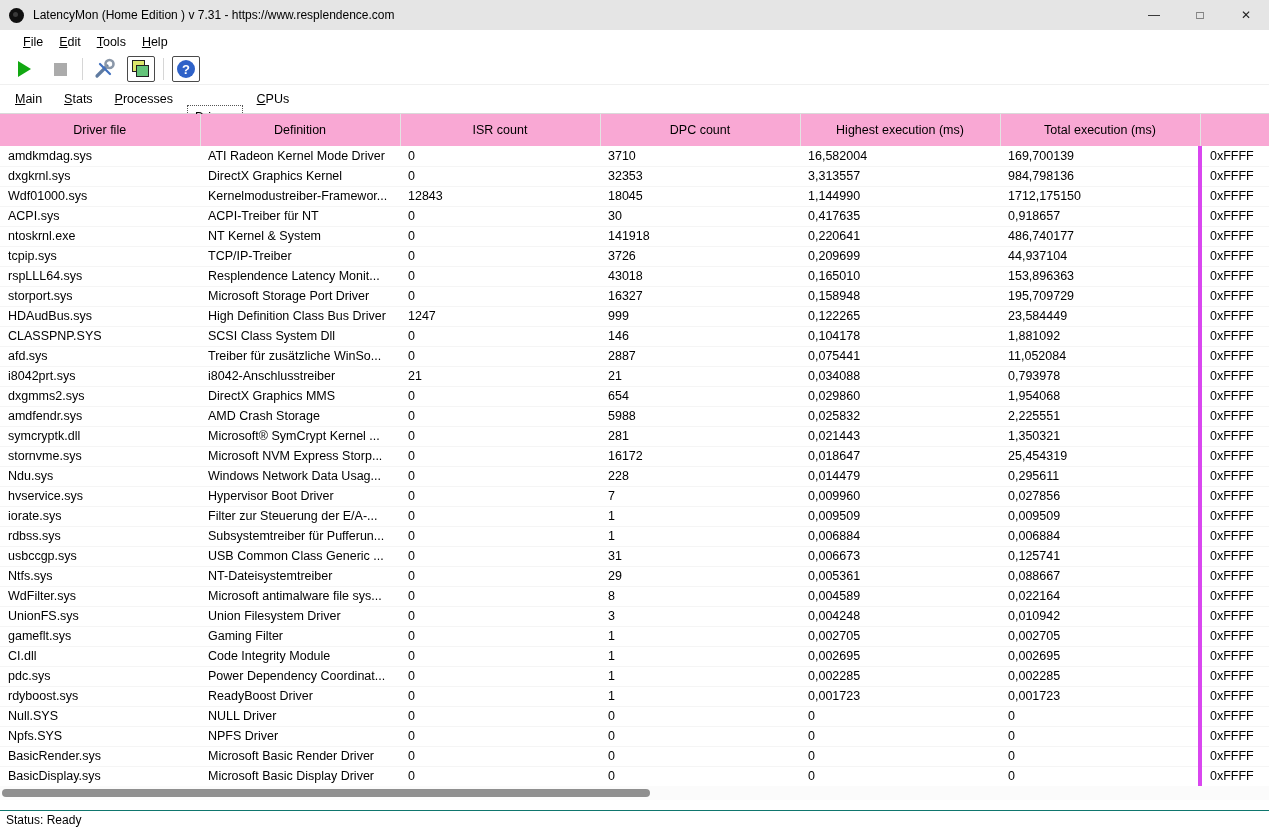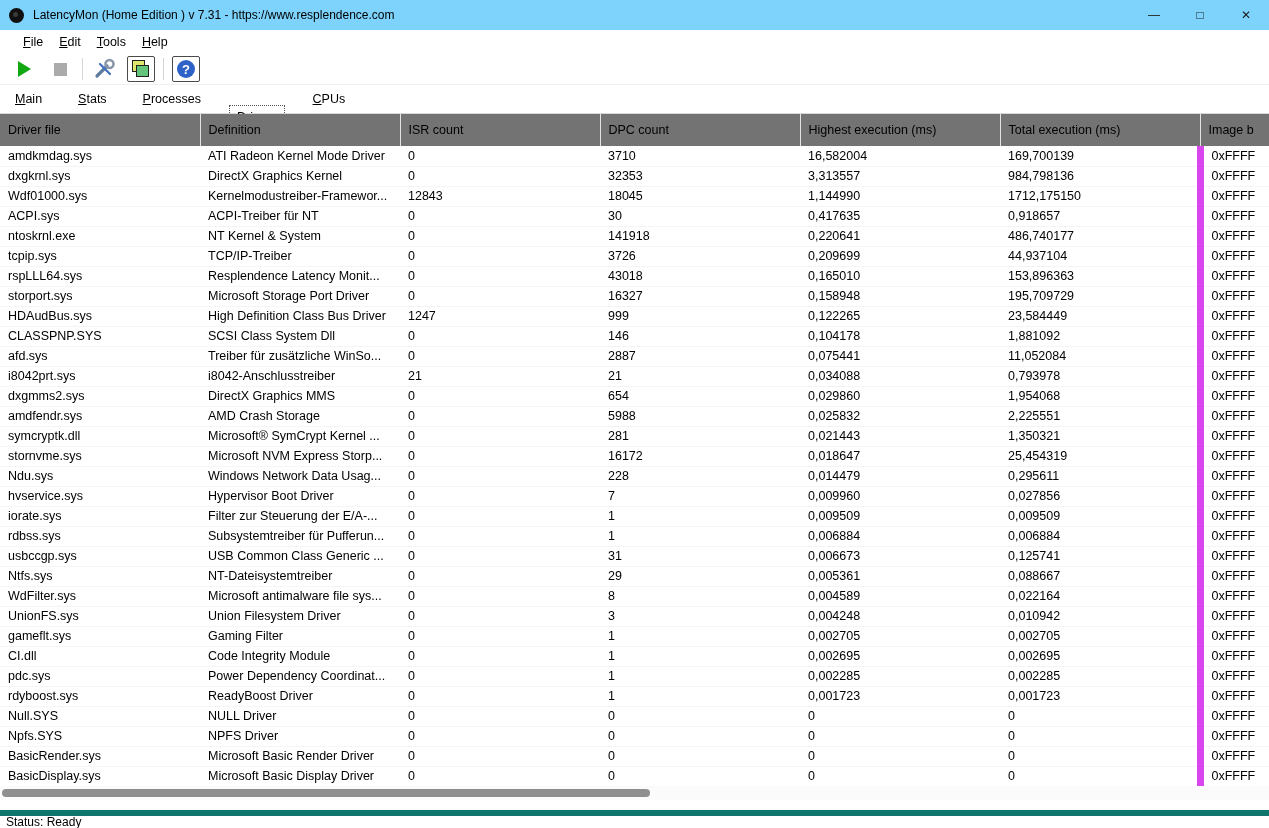--- a/index.html
+++ b/index.html
@@ -5,21 +5,21 @@
   * { margin:0; padding:0; box-sizing:border-box; }
   html,body { width:1269px; height:828px; }
   body {
     font-family:"Liberation Sans","DejaVu Sans",sans-serif;
     font-size:13px; color:#000; background:#fff;
     overflow:hidden; display:flex; flex-direction:column;
   }
   u { text-decoration:underline; }
 
   
-  .titlebar { height:30px; flex:0 0 30px; display:flex; align-items:center; background:#7dd3fc; }
+  .titlebar { height:30px; flex:0 0 30px; display:flex; align-items:center; background:#e5e5e5; }
   .app-icon { width:15px; height:15px; border-radius:50%; background:#101010; margin-left:9px; flex:0 0 15px; position:relative; }
   .app-icon::after { content:""; position:absolute; left:4px; top:4px; width:5px; height:5px; border-radius:50%; background:#3a3a3a; }
   .title-text { margin-left:9px; font-size:12px; white-space:nowrap; }
   .win-controls { margin-left:auto; display:flex; height:100%; }
   .win-btn { width:46px; height:100%; border:none; background:transparent; font-family:inherit;
              display:flex; align-items:center; justify-content:center; font-size:12px; color:#222; cursor:default; }
 
   
   .menubar { height:24px; flex:0 0 24px; display:flex; align-items:center; padding-left:15px; background:#fff; }
   .menu-item { padding:3px 8px; font-size:12.5px; }
@@ -30,41 +30,41 @@
   .tb-btn.boxed { border:1px solid #4a4a4a; border-radius:2px; background:#fff; }
   .tb-sep { width:1px; height:22px; background:#d6d6d6; }
   .play-shape { width:0; height:0; border-left:13px solid var(--play_green,#12a812); border-top:8px solid transparent; border-bottom:8px solid transparent; }
   .stop-shape { width:13px; height:13px; background:var(--stop_gray,#ababab); }
   .copy-back { position:absolute; left:3px; top:2px; width:13px; height:12px; background:var(--copy_back,#dde86c); border:1px solid #202020; }
   .copy-front { position:absolute; left:7px; top:7px; width:13px; height:12px; background:var(--copy_front,#64c47a); border:1px solid #202020; }
   .copy-wrap { position:relative; width:24px; height:22px; }
   .help-circle { width:18px; height:18px; border-radius:50%; background:var(--help_blue,#2f62c8); color:#fff; font-weight:bold; font-size:13px; display:flex; align-items:center; justify-content:center; }
 
   
-  .tabbar { height:29px; flex:0 0 29px; display:flex; align-items:center; padding-left:8px; gap:22px; border-bottom:1px solid #d9d9d9; background:#fff; }
+  .tabbar { height:29px; flex:0 0 29px; display:flex; align-items:center; padding-left:8px; gap:8px; border-bottom:1px solid #d9d9d9; background:#fff; }
   .tab { padding:4px 7px; font-size:12.5px; white-space:nowrap; }
   .tab.selected { outline:1px dotted #555;margin-top:36px; }
 
   
   .table-wrap { height:672px; flex:0 0 672px; overflow:hidden; position:relative; background:#fff; }
   table { border-collapse:collapse; table-layout:fixed; width:1400px; font-size:12.5px; }
   col { width:200px; }
-  th { text-align:left; font-weight:400; height:32px; padding:0 8px; border-right:1px solid #e3e3e3;
-       white-space:nowrap; overflow:hidden; background:#737373; }
+  th { text-align:center; font-weight:400; height:32px; padding:0 8px; border-right:1px solid #e3e3e3;
+       white-space:nowrap; overflow:hidden; background:#f9a8d4; }
   td { height:20px; padding:0 8px; white-space:nowrap; overflow:hidden; border-bottom:1px solid #f5f5f5; }
-  td:nth-child(6) { border-right:7px solid #d946ef; }
+  td:nth-child(6) { border-right:4px solid #d946ef; }
 
   
   .hscroll { height:14px; flex:0 0 14px; position:relative; background:#fbfbfb; }
   .hscroll-thumb { position:absolute; left:2px; top:3px; width:648px; height:8px; border-radius:4px; background:#8f8f8f; }
 
   .spacer { flex:1 1 auto; }
 
   
-  .statusbar { height:18px; flex:0 0 18px; border-top:6px solid #0f766e; display:flex; align-items:center; padding-left:6px; font-size:12px; background:#fff; }
+  .statusbar { height:18px; flex:0 0 18px; border-top:1px solid #0f766e; display:flex; align-items:center; padding-left:6px; font-size:12px; background:#fff; }
 </style>
 </head>
 <body>
 
 <div class="titlebar">
   <span class="app-icon"></span>
   <span class="title-text">LatencyMon  (Home Edition )  v 7.31 - https://www.resplendence.com</span>
   <div class="win-controls">
     <button class="win-btn">—</button>
     <button class="win-btn">□</button>

